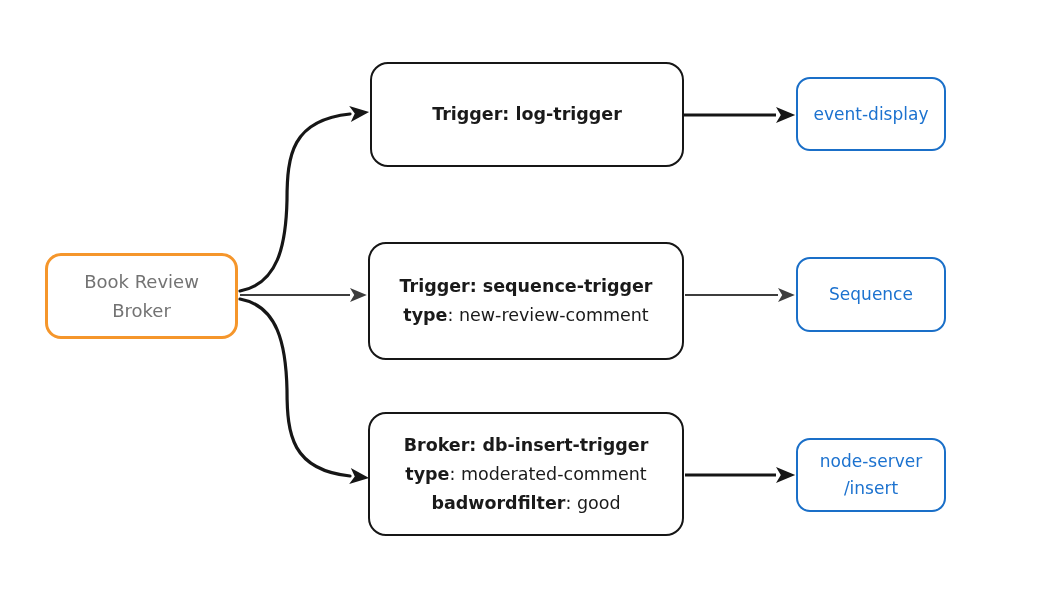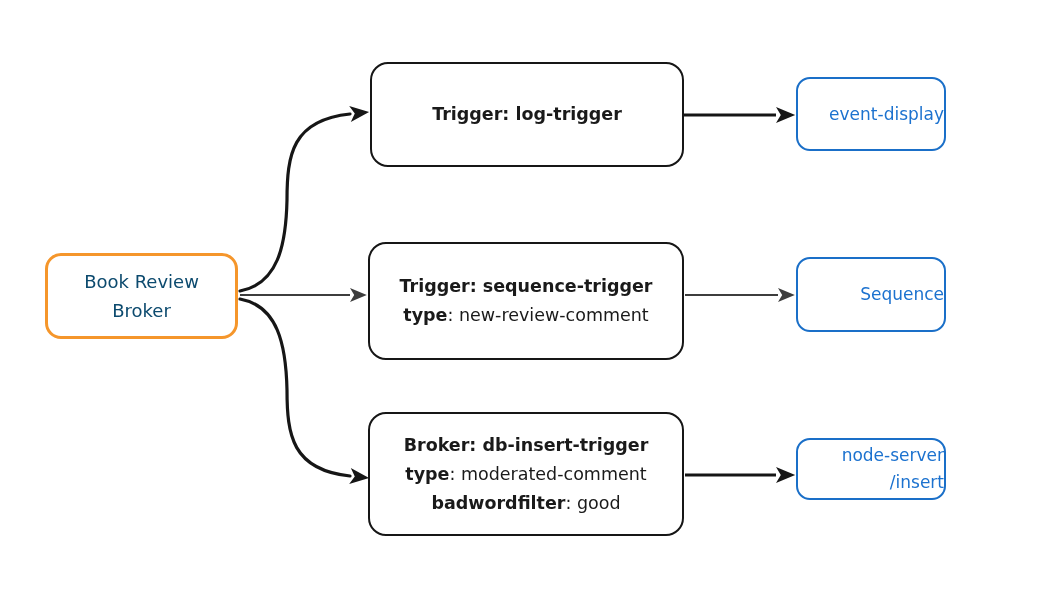--- a/index.html
+++ b/index.html
@@ -35,44 +35,43 @@
   }
   .node .nline {
     line-height: 29px;
     white-space: nowrap;
   }
   .broker {
     left: 45px;  top: 253px;
     width: 193px; height: 86px;
     border: 3px solid #F5962B;
     border-radius: 16px;
-    color: #0c4a6e;
+    color: #737373;
     font-size: 18px;
   }
   .trigger {
     border: 2.6px solid #161616;
     border-radius: 18px;
     color: #1a1a1a;
     font-size: 17.5px;
   }
   .trigger b { font-weight: 700; }
   .t1 { left: 370px; top: 62px;  width: 314px; height: 105px; }
   .t2 { left: 368px; top: 242px; width: 316px; height: 118px; }
   .t3 { left: 368px; top: 412px; width: 316px; height: 124px; }
   .sink {
     border: 2.6px solid #1A6FC8;
     border-radius: 14px;
     color: #1C72CF;
     font-size: 17px;
-    align-items: flex-end;
   }
   .sink .nline { line-height: 27px; }
   .s1 { left: 796px; top: 77px;  width: 150px; height: 74px; }
   .s2 { left: 796px; top: 257px; width: 150px; height: 75px; }
-  .s3 { left: 796px; top: 438px; width: 150px; height: 62px; }
+  .s3 { left: 796px; top: 438px; width: 150px; height: 74px; }
 </style>
 </head>
 <body>
 
 <div class="canvas">
 
   <svg class="edges" viewBox="0 0 1043 613">
     <defs>
       <marker id="arrow-black" viewBox="0 0 12 10" refX="0" refY="5" markerWidth="20" markerHeight="16" markerUnits="userSpaceOnUse" orient="auto">
         <path d="M0,0 L12,5 L0,10 L3,5 Z" fill="#161616"></path>

